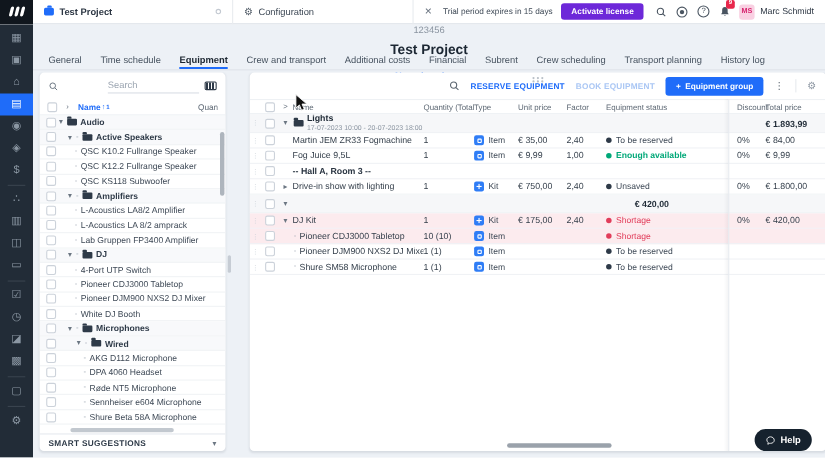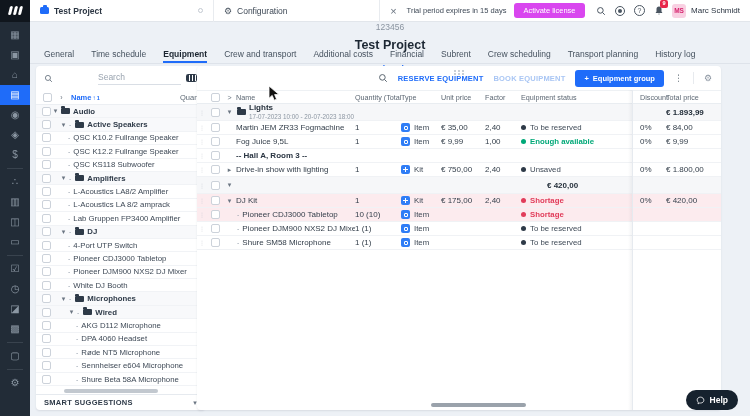--- a/index.html
+++ b/index.html
@@ -13,21 +13,21 @@
   .wtab { height:22px; display:flex; align-items:center; gap:5px; padding:0 10px; border-right:1px solid #e8ebef; font-size:8.5px; font-weight:bold; color:#2b3542; }
   .wtab.first { width:205px; }
   .wtab.second { width:185px; font-weight:normal; color:#3e4956; }
   .proj-ic { width:9px; height:7px; background:#1f6cf9; border-radius:1.5px; position:relative; flex:none; }
   .proj-ic::before { content:""; position:absolute; top:-2px; left:2.5px; width:4px; height:2px; border-radius:1px 1px 0 0; background:#1f6cf9; }
   .tab-dot { width:5px; height:5px; border:1px solid #c3c9d1; border-radius:50%; margin-left:auto; }
   .gear-glyph { font-size:9px; color:#4a5561; font-weight:normal; }
   .tb-spacer { flex:1; }
   .close-x { color:#6a7480; font-size:11px; margin:0 10px; cursor:default; }
   .trial { font-size:7.5px; color:#3e4956; margin-right:8px; white-space:nowrap; }
-  .activate { background:#d946ef; color:#fff; font-size:7.5px; font-weight:normal; padding:3px 9px; border-radius:3px; border:none; margin-right:10px; white-space:nowrap; font-family:inherit; }
+  .activate { background:#6d28d9; color:#fff; font-size:7.5px; font-weight:bold; padding:3px 9px; border-radius:3px; border:none; margin-right:10px; white-space:nowrap; font-family:inherit; }
   .tb-ic { width:14px; display:flex; align-items:center; justify-content:center; color:#4a5561; margin-right:7px; position:relative; }
   .ring { width:10px; height:10px; border:1px solid #4a5561; border-radius:50%; }
   .ring::after { content:""; width:4px; height:4px; background:#4a5561; border-radius:50%; }
   .ring, .qmark { display:flex; align-items:center; justify-content:center; }
   .qmark { width:11px; height:11px; border:1px solid #4a5561; border-radius:50%; font-size:7px; }
   .badge { position:absolute; top:-5px; right:-3px; background:#e8274b; color:#fff; font-size:5.5px; font-weight:bold; padding:1px 2.5px; border-radius:2px; line-height:1; }
   .avatar { width:14px; height:14px; border-radius:3px; background:#f9d0e2; color:#d6246e; font-size:6.5px; font-weight:bold; display:flex; align-items:center; justify-content:center; margin-right:5px; flex:none; }
   .uname { font-size:8px; color:#2b3542; margin-right:10px; white-space:nowrap; }
 
   
@@ -49,21 +49,21 @@
   .btn { height:17px; padding:0 11px; border-radius:3px; font-size:8px; font-weight:bold; border:1px solid #d6dbe2; background:#fff; color:#3a4450; font-family:inherit; }
   .btn.primary { background:#1f6cf9; border-color:#1f6cf9; color:#fff; }
   .nav-tabs { position:absolute; top:46px; left:30px; right:0; height:18px; display:flex; gap:17px; padding:0 14px; border-bottom:1px solid #dee3ea; align-items:flex-end; }
   .ntab { font-size:8.5px; color:#46525f; padding-bottom:4px; white-space:nowrap; }
   .ntab.active { font-weight:bold; color:#1b2530; box-shadow:inset 0 -2px 0 #1f6cf9; }
 
   
   .workspace { position:absolute; top:64px; left:30px; right:0; bottom:0; }
   .card { position:absolute; top:2px; background:#fff; border-radius:4px; box-shadow:0 1px 2px rgba(25,35,55,.1); overflow:hidden; display:flex; flex-direction:column; }
   .left-card { left:6px; width:169px; height:344px; }
-  .main-card { left:167px; width:524px; height:344px; }
+  .main-card { left:197px; width:524px; height:344px; }
   .split { position:absolute; left:177px; top:168px; width:3px; height:16px; background:#c6ccd4; border-radius:2px; }
 
   
   .search-row { height:24px; flex:none; display:flex; align-items:center; padding:0 8px; gap:5px; }
   .search-ph { flex:1; font-size:8.5px; color:#9aa4b0; border-bottom:1px solid #d9dee5; padding-bottom:2px;margin-left:40px; }
   .scan-ic { width:11px; height:8px; border-radius:1.5px; background:repeating-linear-gradient(90deg,#2e3a48 0 2px,#fff 2px 3px); border:1px solid #2e3a48; flex:none; }
   .tree-header { height:15px; flex:none; display:flex; align-items:center; padding:0 7px; gap:5px; border-bottom:1px solid #eceff3; font-size:7.5px; }
   .cb { width:9px; height:9px; border:1px solid #ccd2da; border-radius:2px; background:#fff; flex:none; }
   .tcaret { color:#6b7682; font-size:7px; width:9px; text-align:center; flex:none; }
   .th-name { color:#1f6cf9; font-weight:bold; display:flex; align-items:center; gap:1px; }
@@ -119,21 +119,21 @@
   .sec-name { font-weight:bold; color:#2a3542; }
   .iname { color:#333e4a; }
   .tbadge { width:9px; height:9px; border-radius:2px; background:#2f7df6; position:relative; flex:none; margin-right:4px; }
   .tbadge::after { content:""; position:absolute; inset:2.5px; border:1px solid #fff; border-radius:1px; }
   .tbadge.kit::after { inset:2px; border:none;
     background:linear-gradient(#fff,#fff) center/5px 1px no-repeat, linear-gradient(#fff,#fff) center/1px 5px no-repeat; }
   .tlab { font-size:7.8px; color:#3e4956; }
   .sdot { width:5px; height:5px; border-radius:50%; flex:none; margin-right:4px; background:#2e3a48; }
   .slab { font-size:7.8px; color:#3e4956; }
   .slab.good { color:#00a878; font-weight:bold; }
-  .slab.bad { color:#e13c5a; font-weight:bold; }
+  .slab.bad { color:#e13c5a; font-weight:normal; }
   .grid-fill { flex:1; }
   .h-thumb-main { position:absolute; bottom:3px; left:234px; width:95px; height:4px; background:#9aa2ab; border-radius:2px; }
 
   .help { position:absolute; right:12px; bottom:6px; height:20px; background:#16222e; border-radius:11px; display:flex; align-items:center; gap:5px; padding:0 10px; color:#fff; font-size:8.5px; font-weight:bold; z-index:8; }
   .cursor { position:absolute; left:268px; top:85px; z-index:9; }
 </style>
 </head>
 <body>
 
 <div class="topbar">

